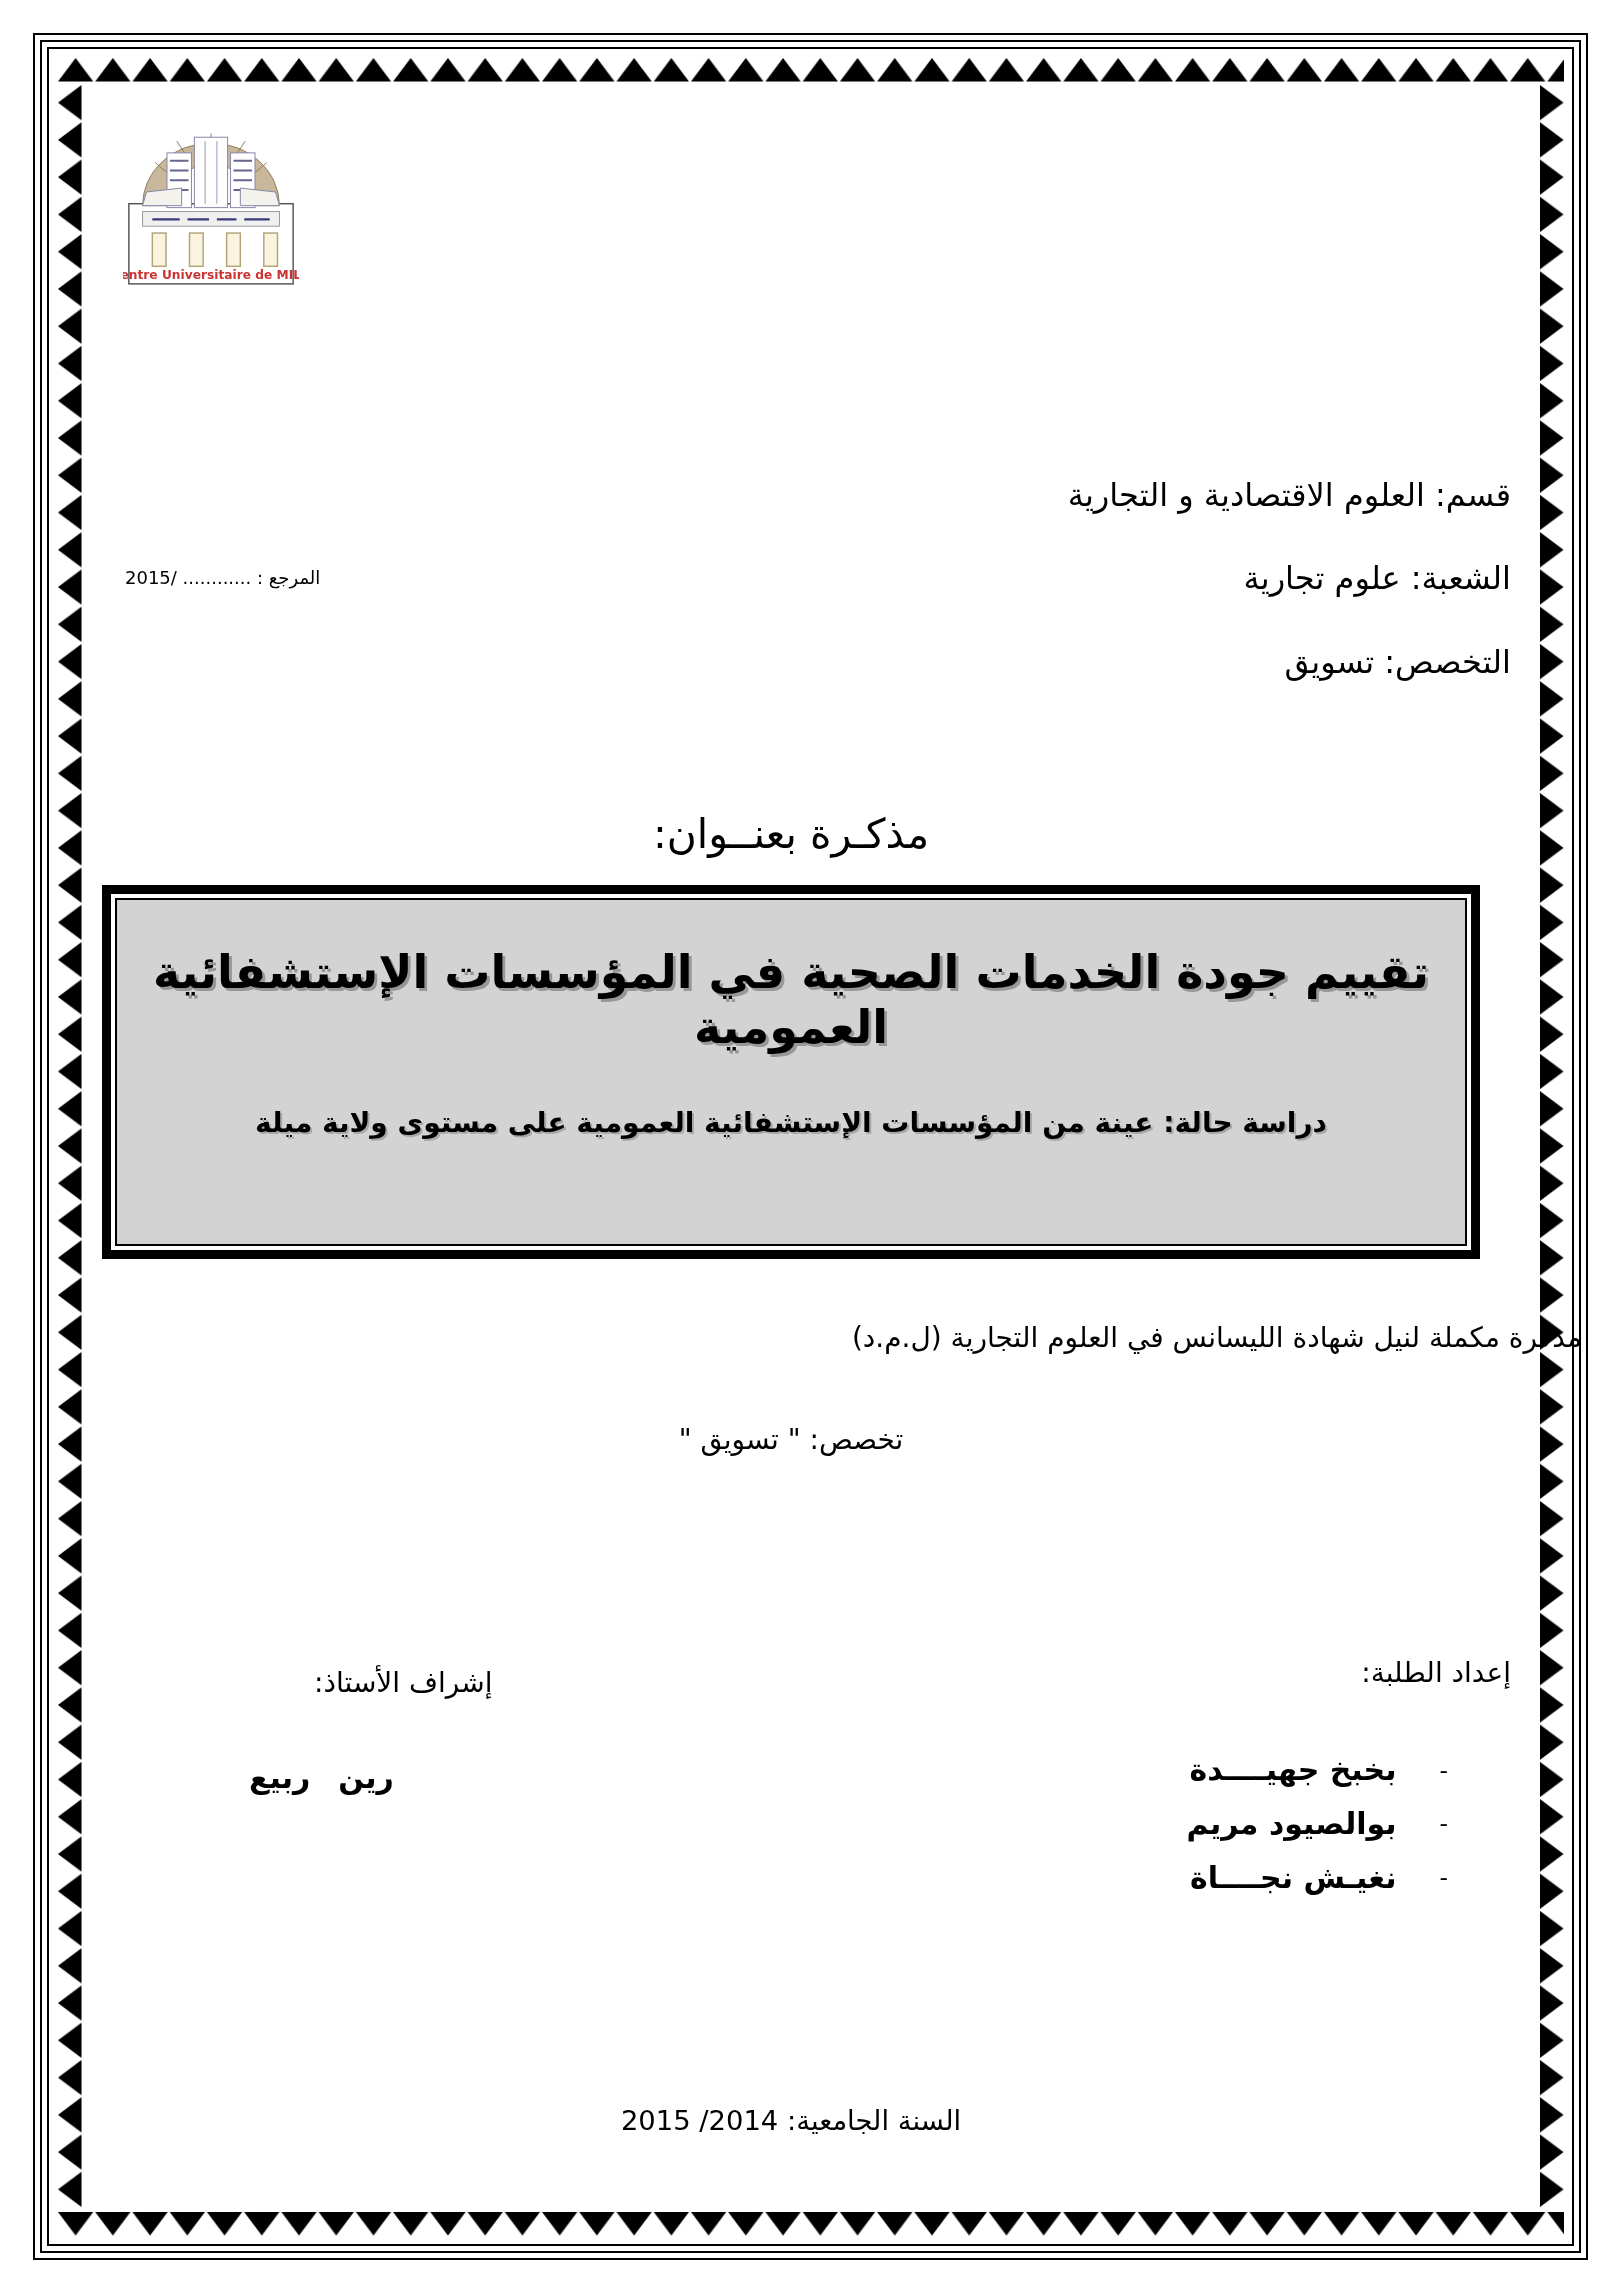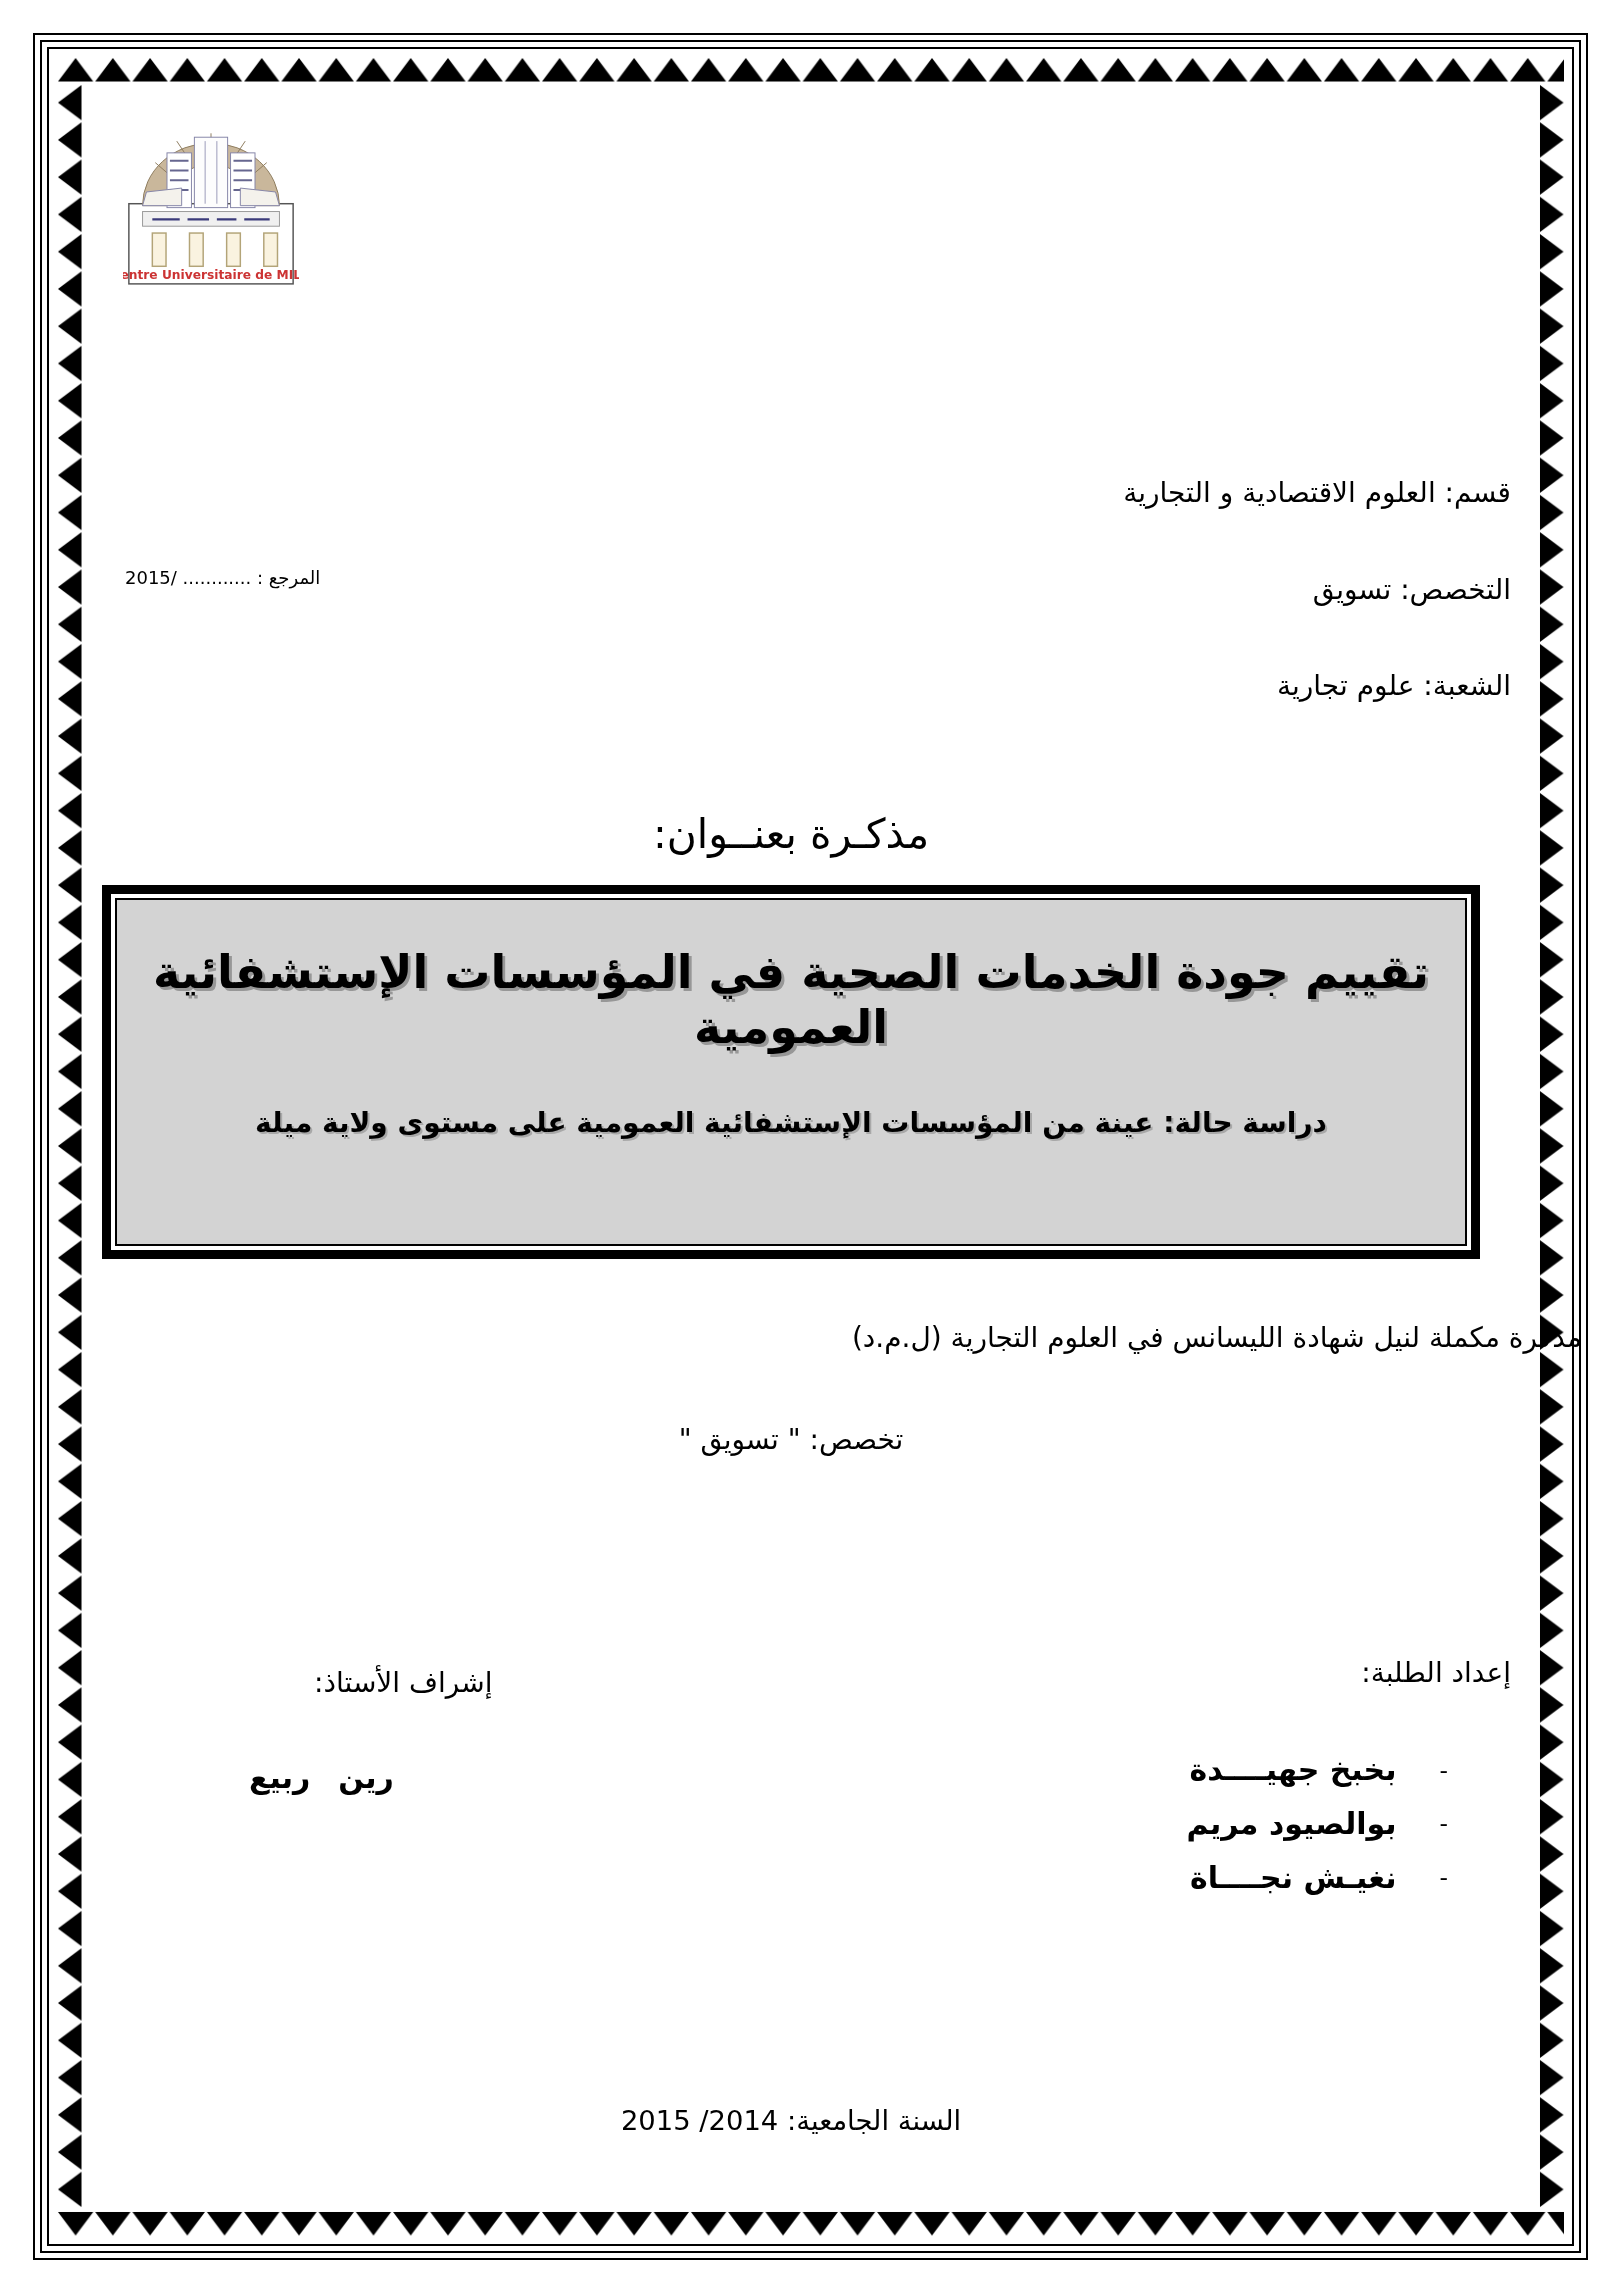--- a/index.html
+++ b/index.html
@@ -23,21 +23,21 @@
   
   .logo{position:absolute;left:123px;top:94px;width:176px;height:194px;}
   .header-lines{
     position:absolute;top:110px;left:206px;right:265px;
     display:flex;flex-direction:column;align-items:center;gap:55px;
     font-size:30px;direction:rtl;text-align:center;line-height:1.3;
   }
   
   .info-block{
     position:absolute;top:476px;right:110px;direction:rtl;text-align:right;
-    display:flex;flex-direction:column;gap:63px;font-size:28px;line-height:1.2;
+    display:flex;flex-direction:column;gap:45px;font-size:32px;line-height:1.2;
   }
   .reference{position:absolute;top:567px;left:125px;font-size:18px;direction:rtl;}
 
   
   .memo-label{position:absolute;top:810px;left:0;right:39px;text-align:center;font-size:41px;direction:rtl;}
   .title-box{
     position:absolute;left:102px;top:885px;width:1378px;height:374px;
     border:9.8px solid #000;background:#fff;box-sizing:border-box;padding:3.9px;
   }
   .title-inner{
@@ -143,22 +143,22 @@
       <rect x="106" y="142" width="14" height="34" fill="#faf3e0" stroke="#b3a478" stroke-width="1.5"></rect>
       <rect x="144" y="142" width="14" height="34" fill="#faf3e0" stroke="#b3a478" stroke-width="1.5"></rect>
 
       <text x="90" y="189" text-anchor="middle" font-size="12.5" font-weight="bold" fill="#cc3333" font-family="DejaVu Sans, sans-serif">Centre Universitaire de MILA</text>
     </svg>
   </div>
 
 
   <div class="info-block">
     <div>قسم: العلوم الاقتصادية و التجارية</div>
+    <div>الشعبة: علوم تجارية</div>
     <div>التخصص: تسويق</div>
-    <div>الشعبة: علوم تجارية</div>
   </div>
 
   <div class="reference">المرجع : ............ /2015</div>
 
   <div class="memo-label">مذكـرة بعنــوان:</div>
 
   <div class="title-box">
     <div class="title-inner">
       <div class="main-title">تقييم جودة الخدمات الصحية في المؤسسات الإستشفائية العمومية</div>
       <div class="sub-title">دراسة حالة: عينة من المؤسسات الإستشفائية العمومية على مستوى ولاية ميلة</div>

